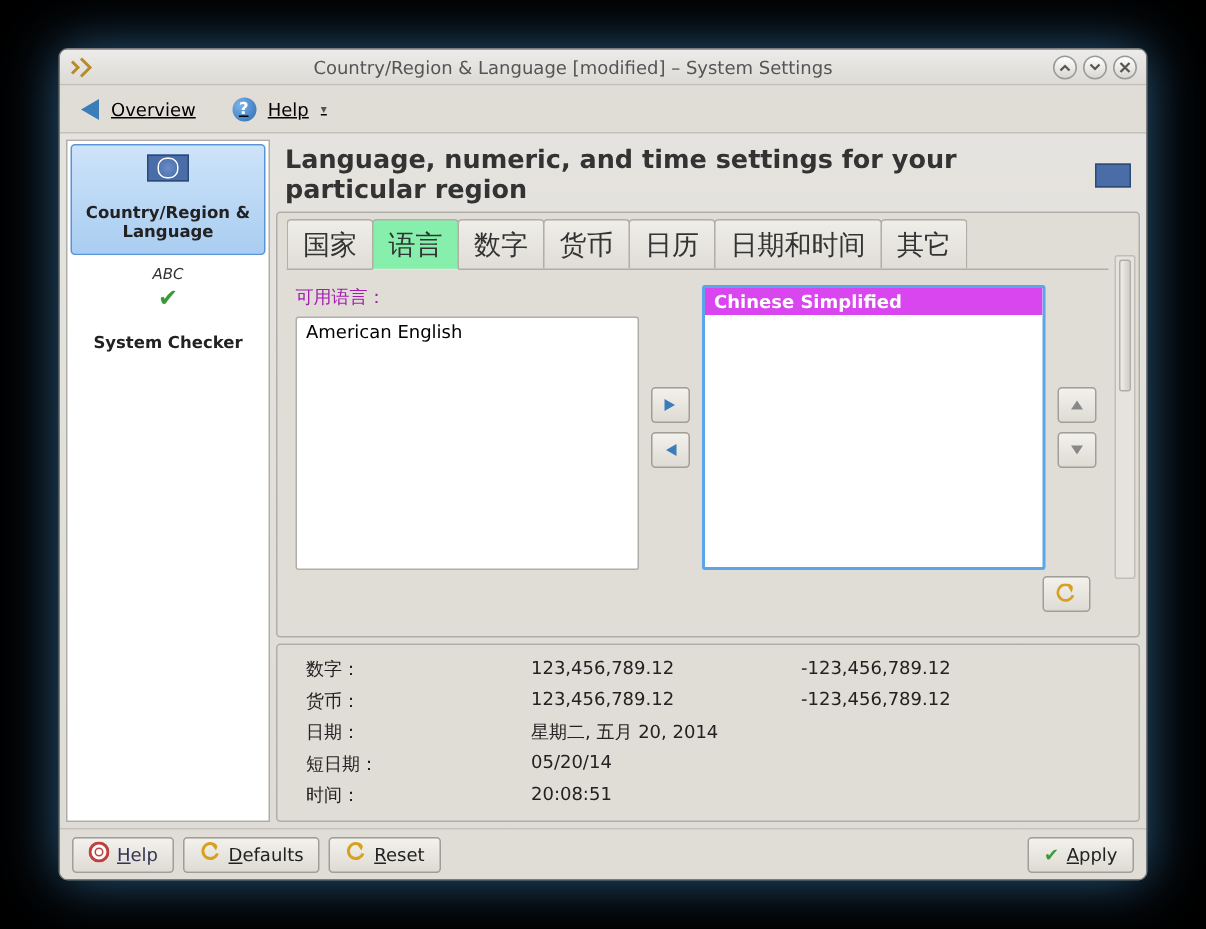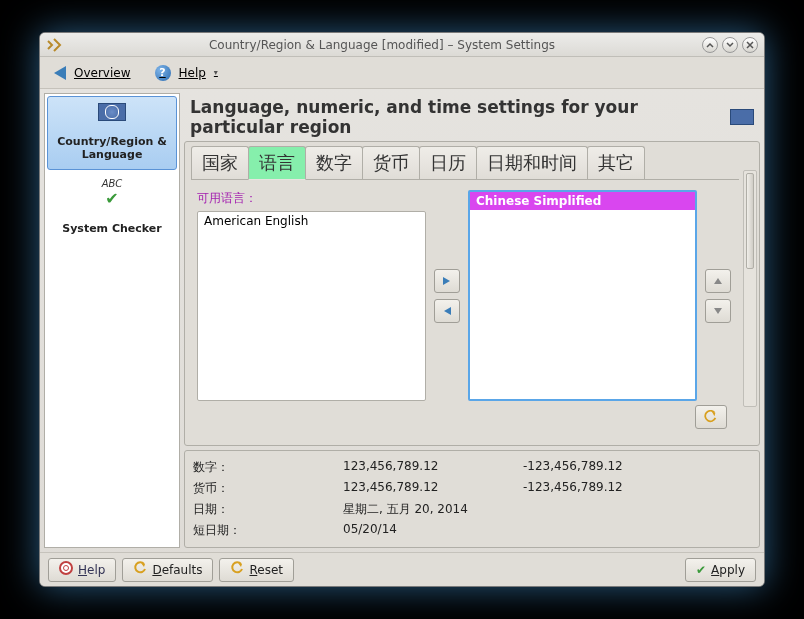--- a/index.html
+++ b/index.html
@@ -52,21 +52,21 @@
 .listbox.focused { border: 2px solid #5aa6e8; }
 .list-item { padding: 2px 6px; cursor: pointer; }
 .list-item.selected { background: #d946ef; color: #fff; font-weight: bold; }
 
 .move-col { width: 30px; display: flex; flex-direction: column; justify-content: center; gap: 6px; align-items: center; }
 .icon-btn { width: 26px; height: 24px; border: 1px solid #a09e97; border-radius: 3px; background: linear-gradient(180deg,#f3f1ec,#dedbd4); display: flex; align-items: center; justify-content: center; cursor: pointer; }
 .icon-btn svg { width: 14px; height: 14px; }
 
 .reset-row { display: flex; justify-content: flex-end; padding: 4px 6px 6px 6px; }
 
-.preview { border: 1px solid #b0aea7; background: #e0ddd7; border-radius: 3px; padding: 6px 8px; }
+.preview { border: 1px solid #b0aea7; background: #e0ddd7; border-radius: 3px; padding: 6px 19px; }
 .preview-row { display: flex; padding: 2px 0; color: #222; font-size: 12px; }
 .preview-row .pl { width: 150px; }
 .preview-row .pv1 { width: 180px; }
 .preview-row .pv2 { width: 180px; }
 
 .footer { height: 34px; display: flex; align-items: center; padding: 0 8px; gap: 6px; border-top: 1px solid #c5c2bb; background: #e0ddd7; }
 .btn { height: 24px; padding: 0 10px; border: 1px solid #a09e97; border-radius: 3px; background: linear-gradient(180deg,#f3f1ec,#dedbd4); display: flex; align-items: center; gap: 5px; cursor: pointer; font-size: 12px; color: #222; }
 .btn .u { text-decoration: underline; }
 .spacer { flex: 1; }
 .check-green { color: #3a9a3a; font-weight: bold; }
@@ -214,20 +214,25 @@
         <div class="preview-row">
           <div class="pl">日期：</div>
           <div class="pv1">星期二, 五月 20, 2014</div>
           <div class="pv2"></div>
         </div>
         <div class="preview-row">
           <div class="pl">短日期：</div>
           <div class="pv1">05/20/14</div>
           <div class="pv2"></div>
         </div>
+        <div class="preview-row">
+          <div class="pl">时间：</div>
+          <div class="pv1">20:08:51</div>
+          <div class="pv2"></div>
+        </div>
       </div>
     </div>
   </div>
 
   <div class="footer">
     <div class="btn">
       <span><svg width="14" height="14" viewBox="0 0 14 14">
               <circle cx="7" cy="7" r="6" fill="#fff" stroke="#c04040" stroke-width="2"></circle>
               <circle cx="7" cy="7" r="2.5" fill="#fff" stroke="#c04040"></circle>
             </svg></span>

